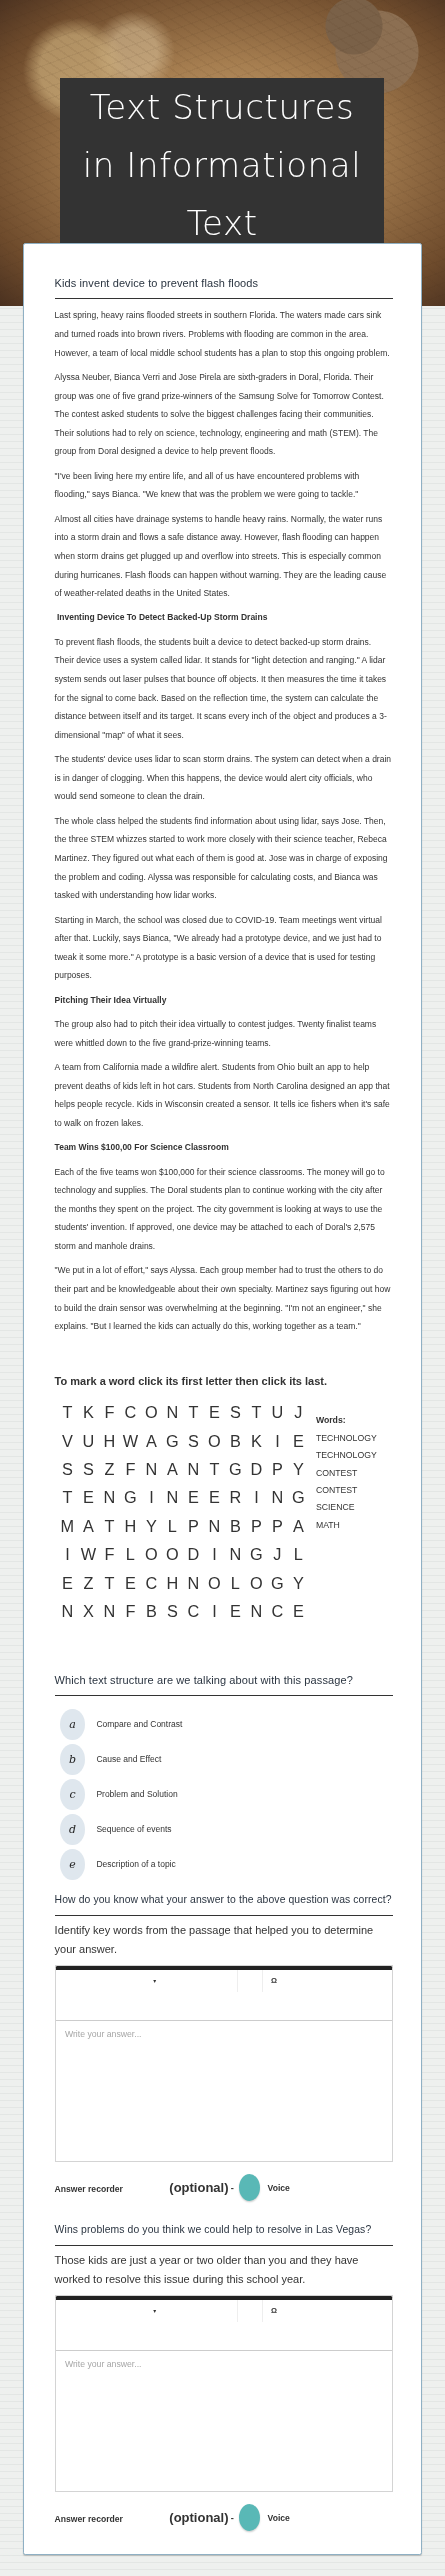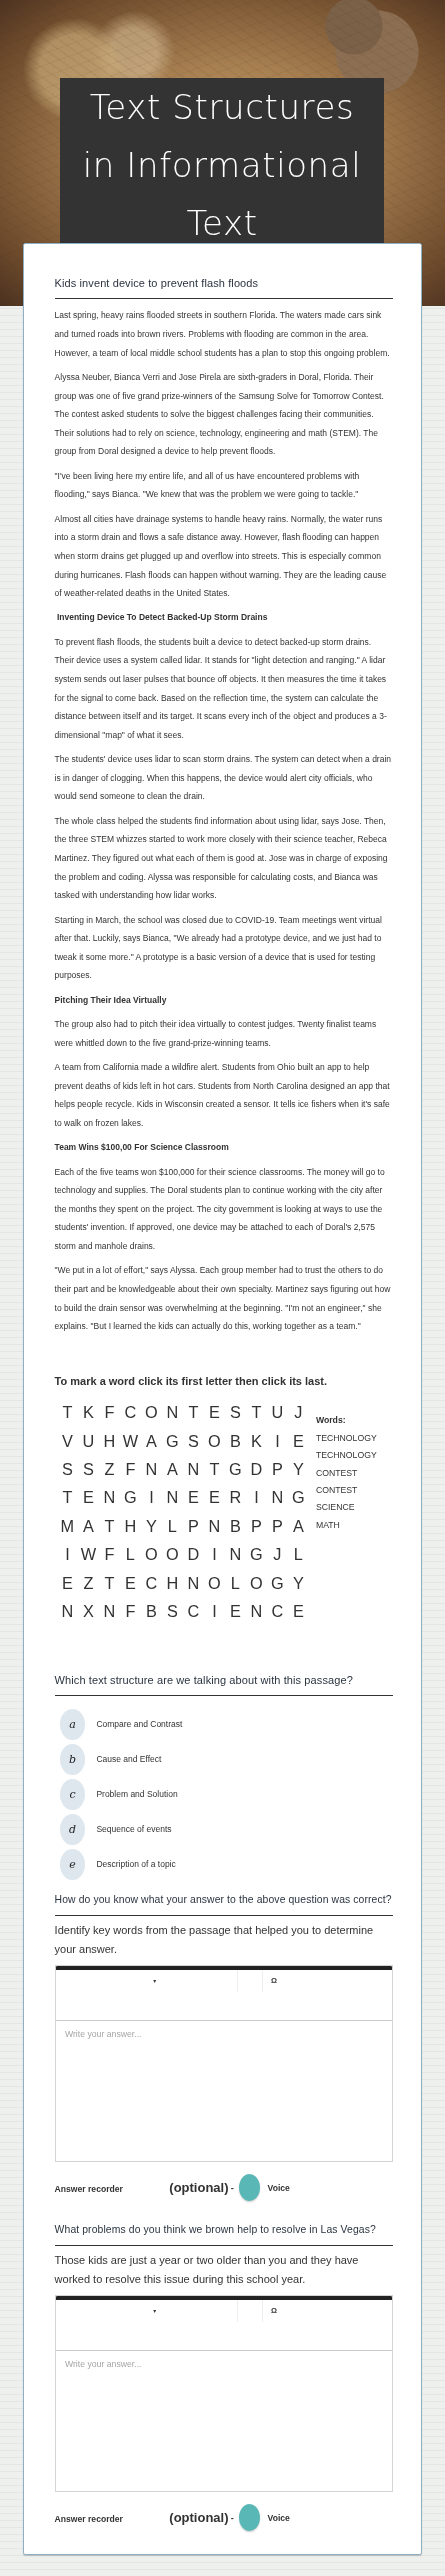--- a/index.html
+++ b/index.html
@@ -285,21 +285,21 @@
     </div>
     <div class="recorder">
       <span class="rec-label"><span>Answer recorder</span> <span class="opt-small">(optional)</span></span>
       <span class="rec-dash">-</span>
       <div class="rec-btn"></div>
       <span class="rec-voice">Voice</span>
     </div>
   </div>
 
   <div class="section" style="top:1977px;">
-    <div class="sec-title wide">What problems do you think we brown help to resolve in Las Vegas?</div>
+    <div class="sec-title wide">Wins problems do you think we could help to resolve in Las Vegas?</div>
     <div class="q-desc">Those kids are just a year or two older than you and they have worked to resolve this issue during this school year.</div>
     <div class="editor">
       <div class="editor-bar"></div>
       <div class="editor-tools">
         <div class="tool-dd">
             <span>▾</span>
           </div>
         <div class="tool-blank"></div>
         <div class="tool-omega">
             <span>Ω</span>

